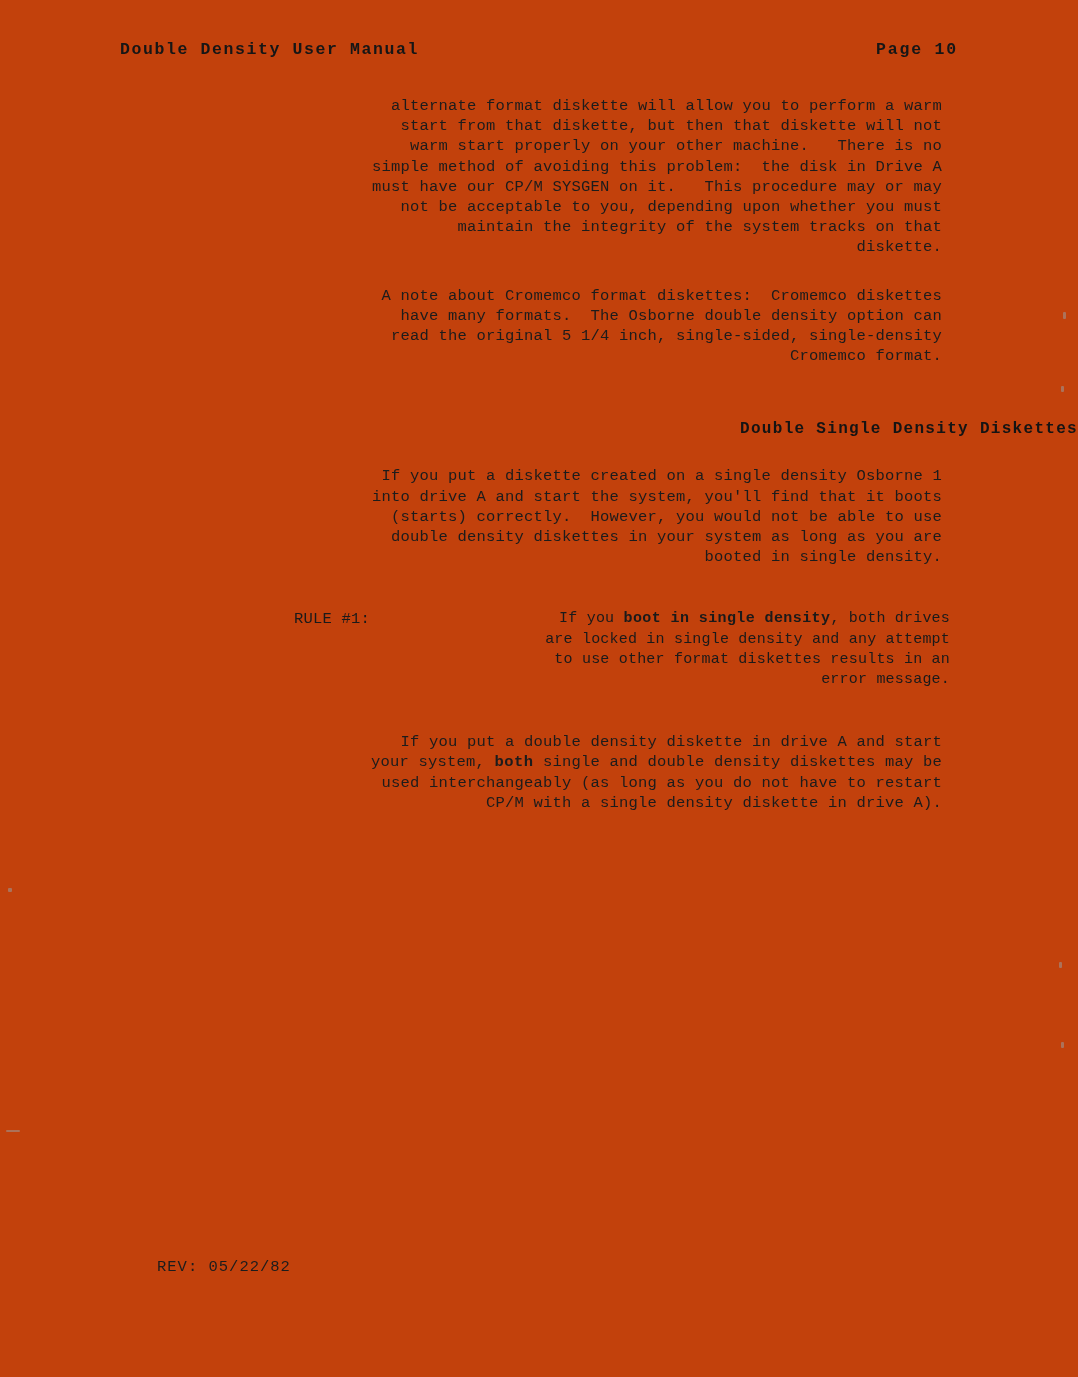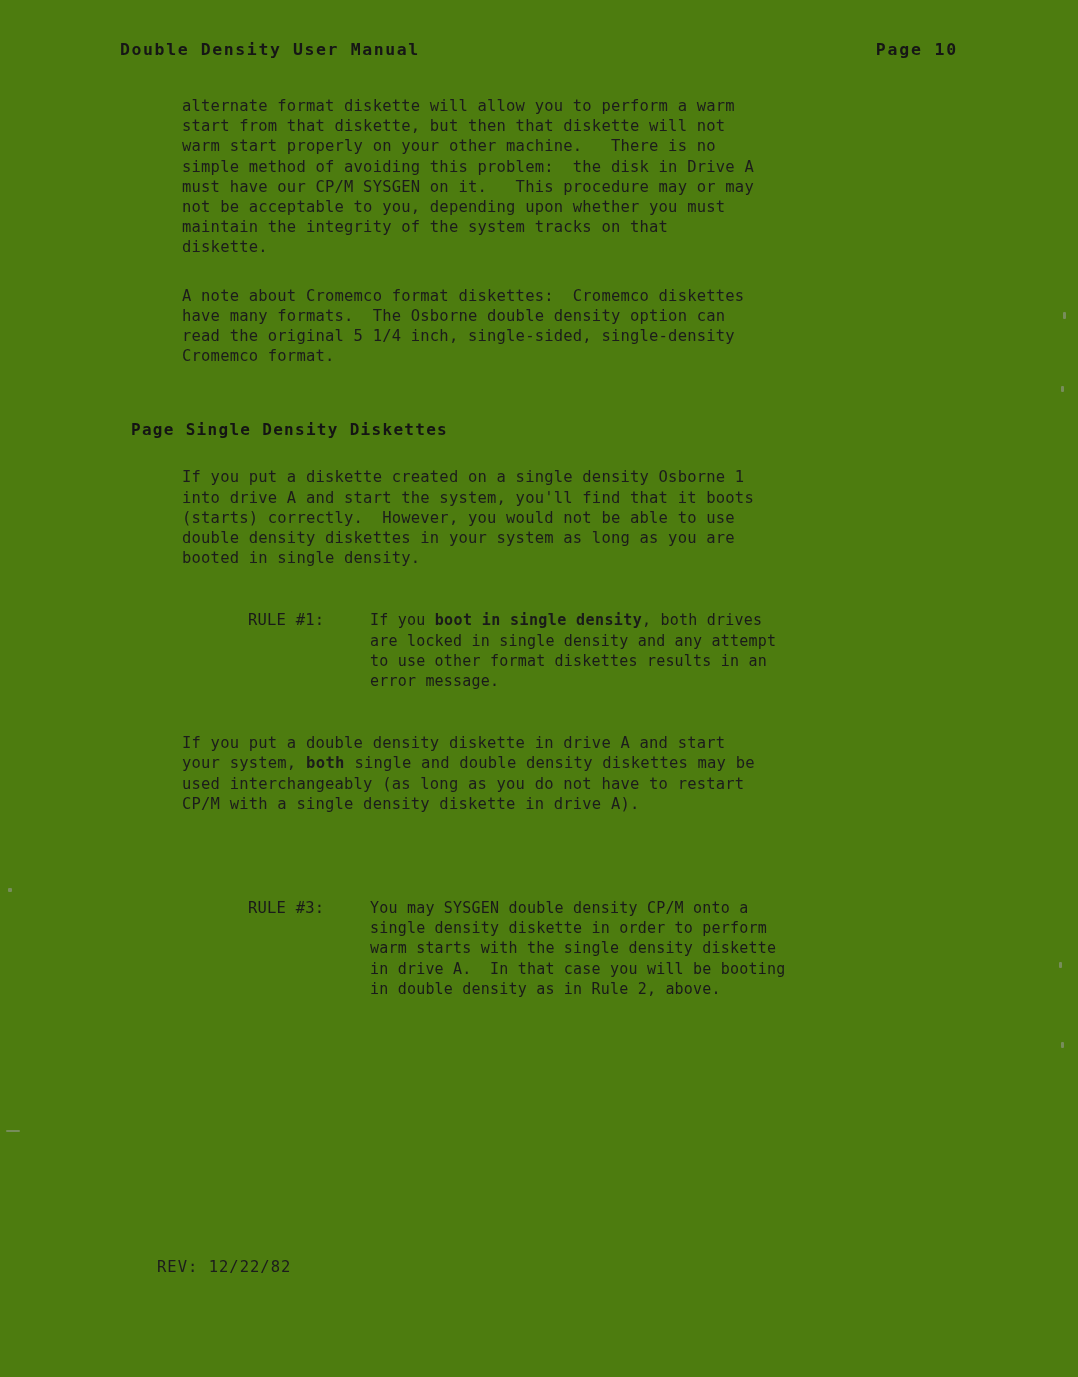--- a/index.html
+++ b/index.html
@@ -11,21 +11,22 @@
     width: 1078px;
     height: 1377px;
     position: relative;
     font-family: "DejaVu Sans Mono", monospace;
     color: #1a1a1a;
     overflow: hidden;
   }
   .page {
     position: absolute;
     inset: 0;
-    background: #4d7c0f;
+    background: #c2410c;
+    font-family: Liberation Mono, monospace;
   }
 
   
   .header {
     position: absolute;
     top: 40px;
     left: 120px;
     right: 120px;
     display: flex;
     justify-content: space-between;
@@ -37,20 +38,21 @@
   }
   .header .title { white-space: nowrap; }
   .header .pagenum { white-space: nowrap; letter-spacing: 1.8px; }
 
   
   .content {
     position: absolute;
     top: 96px;
     left: 0;
     right: 0;
+    text-align: right;
   }
 
   .para {
     font-size: 15.5px;
     line-height: 20.2px;
     letter-spacing: 0.2px;
     color: #1c1c1c;
     white-space: pre;
   }
   .para.body-indent {
@@ -140,21 +142,21 @@
 
     <div class="spacer-md"></div>
 
     <div class="para body-indent">A note about Cromemco format diskettes:  Cromemco diskettes
 have many formats.  The Osborne double density option can
 read the original 5 1/4 inch, single-sided, single-density
 Cromemco format.</div>
 
     <div class="spacer-xl"></div>
 
-    <div class="section-heading">Page Single Density Diskettes</div>
+    <div class="section-heading">Double Single Density Diskettes</div>
 
     <div class="spacer-md"></div>
 
     <div class="para body-indent">If you put a diskette created on a single density Osborne 1
 into drive A and start the system, you'll find that it boots
 (starts) correctly.  However, you would not be able to use
 double density diskettes in your system as long as you are
 booted in single density.</div>
 
     <div class="spacer-lg"></div>
@@ -172,35 +174,27 @@
     <div class="para body-indent"><span>If you put a double density diskette in drive A and start
 your system, </span><b class="em">both</b><span> single and double density diskettes may be
 used interchangeably (as long as you do not have to restart
 CP/M with a single density diskette in drive A).</span></div>
 
     <div class="spacer-lg"></div>
 
 
     <div class="spacer-lg"></div>
 
-    <div class="rule-row">
-      <div class="rule-label">RULE #3:</div>
-      <div class="rule-text">You may SYSGEN double density CP/M onto a
-single density diskette in order to perform
-warm starts with the single density diskette
-in drive A.  In that case you will be booting
-in double density as in Rule 2, above.</div>
-    </div>
 
     <div class="spacer-xl"></div>
 
 
   </div>
 
-  <div class="footer">REV: 12/22/82</div>
+  <div class="footer">REV: 05/22/82</div>
 
   <div class="mark m1"></div>
   <div class="mark m2"></div>
   <div class="mark m3"></div>
   <div class="mark m4"></div>
   <div class="mark m5"></div>
   <div class="mark m6"></div>
 
 </div>
 

